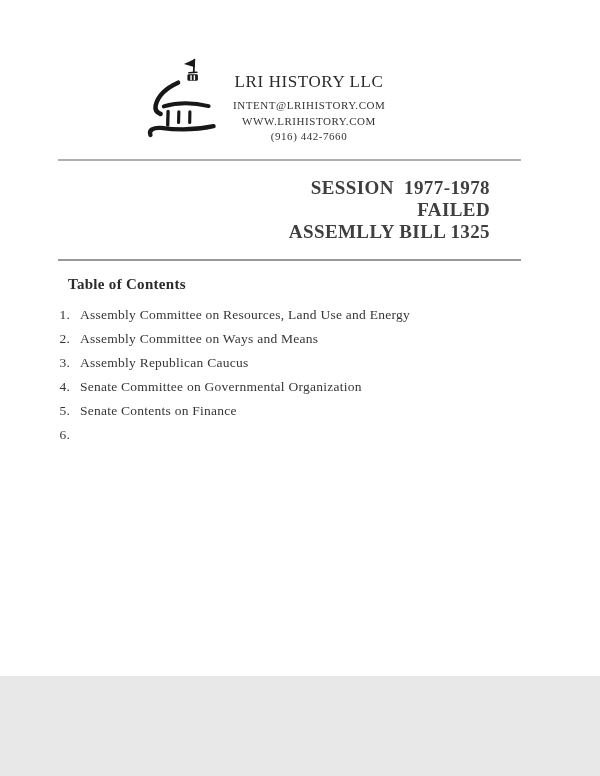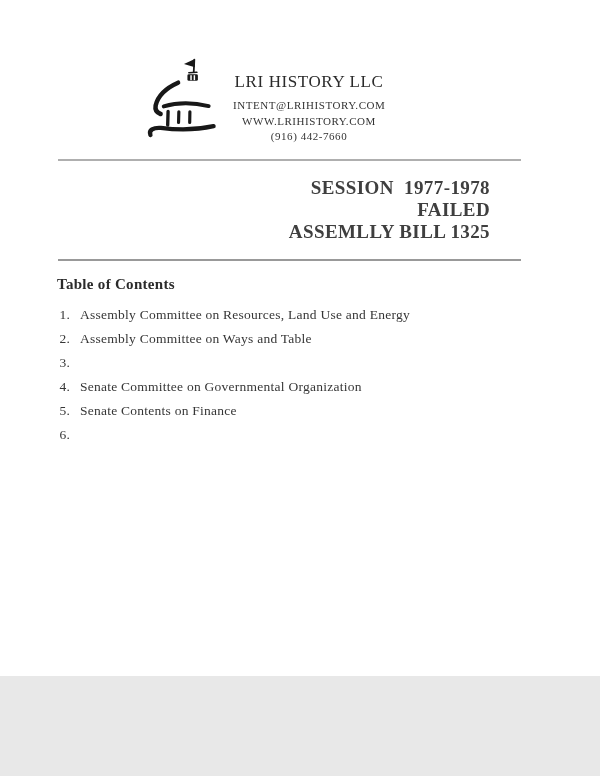--- a/index.html
+++ b/index.html
@@ -69,21 +69,21 @@
     font-size: 19px;
     line-height: 22px;
     letter-spacing: 0.4px;
     color: #3f3f3f;
   }
   .session-block .pre { white-space: pre; }
 
   
   .toc-title {
     position: absolute;
-    left: 57px;
+    left: 68px;
     top: 276px;
     font-size: 15px;
     font-weight: bold;
     letter-spacing: 0.3px;
     color: #2b2b2b;
   }
   .toc-list {
     position: absolute;
     left: 53px;
     top: 303px;
@@ -155,24 +155,25 @@
 
   <div class="toc-title">Table of Contents</div>
 
   <ol class="toc-list">
     <li class="toc-item">
       <span class="toc-num">1.</span>
       <span>Assembly Committee on Resources, Land Use and Energy</span>
     </li>
     <li class="toc-item">
       <span class="toc-num">2.</span>
-      <span>Assembly Committee on Ways and Table</span>
+      <span>Assembly Committee on Ways and Means</span>
     </li>
     <li class="toc-item">
       <span class="toc-num">3.</span>
+      <span>Assembly Republican Caucus</span>
     </li>
     <li class="toc-item">
       <span class="toc-num">4.</span>
       <span>Senate Committee on Governmental Organization</span>
     </li>
     <li class="toc-item">
       <span class="toc-num">5.</span>
       <span>Senate Contents on Finance</span>
     </li>
     <li class="toc-item">

